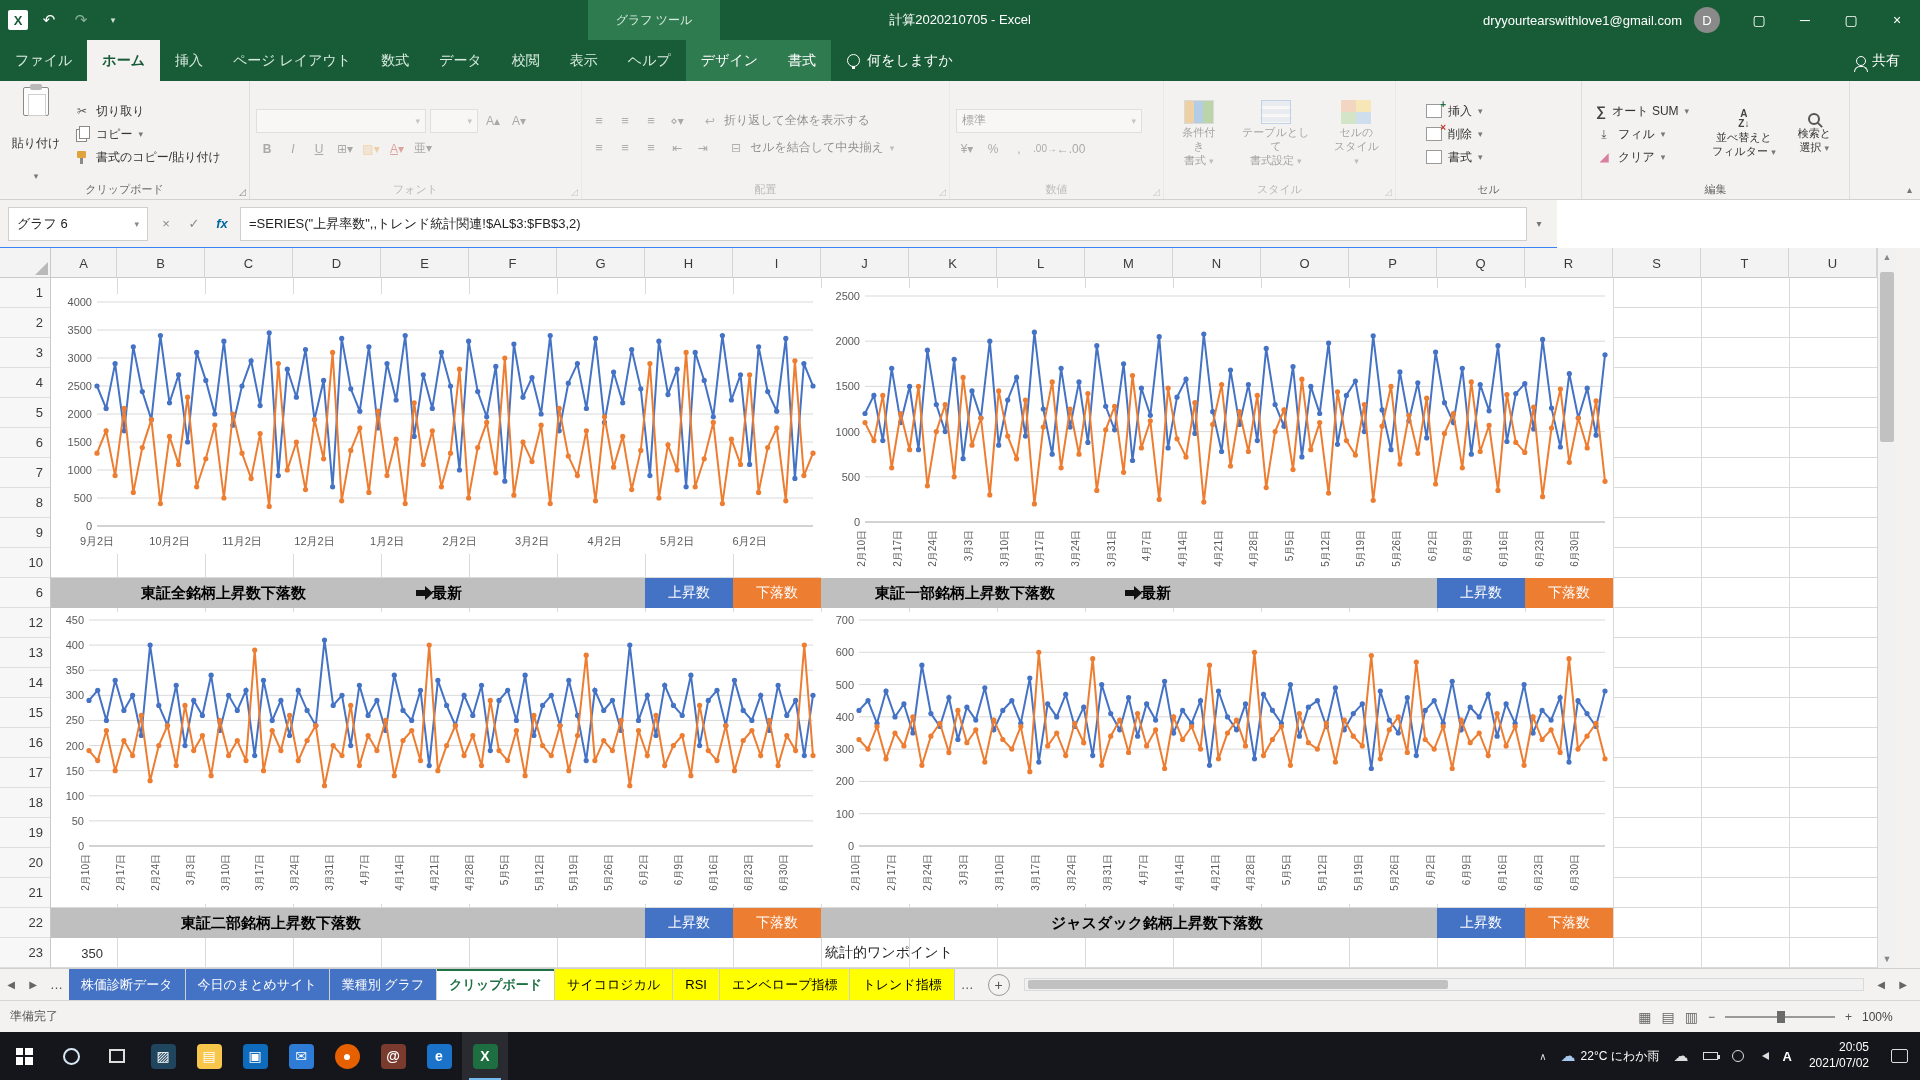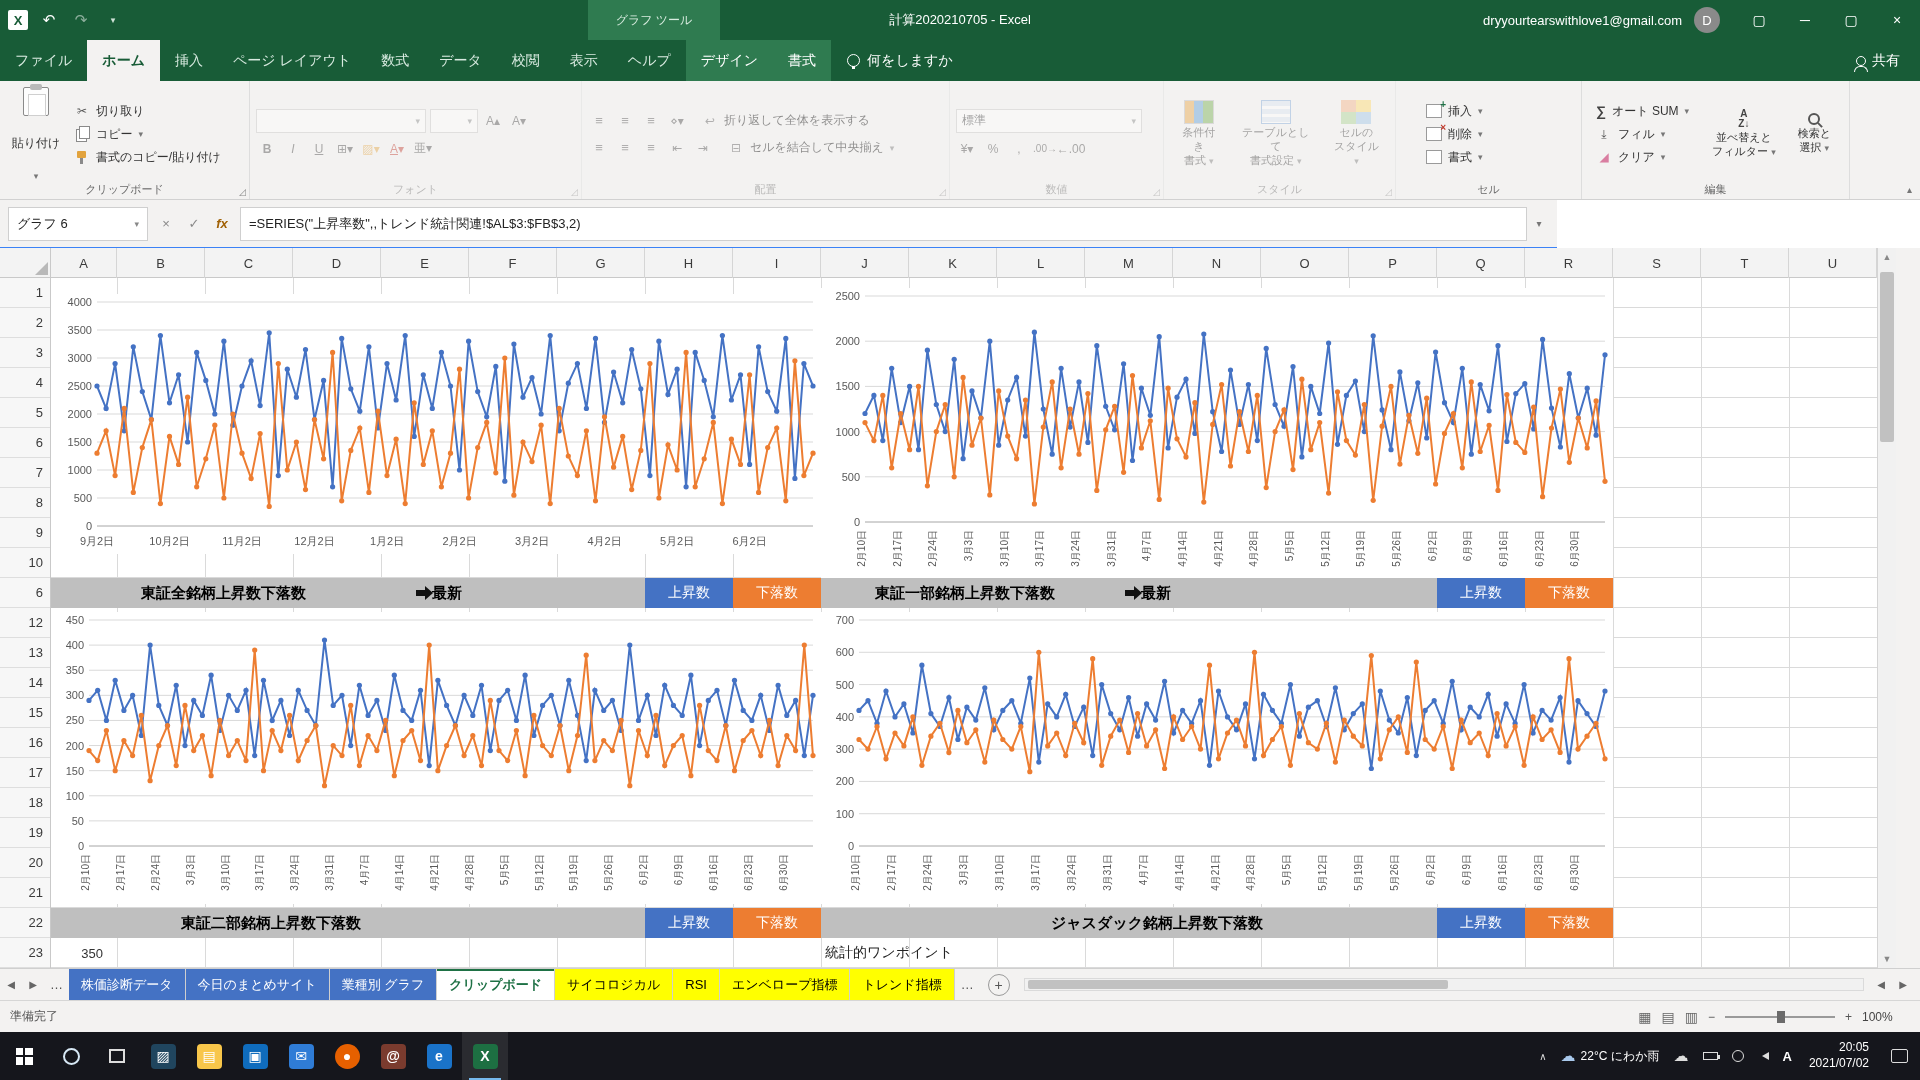--- a/index.html
+++ b/index.html
@@ -71,21 +71,21 @@
 .find-ic::after{content:"";position:absolute;right:-5px;bottom:-3px;width:6px;height:2px;background:#555;transform:rotate(45deg)}
 .caret{font-size:9px;color:#777}
 .ribbon-collapse{position:absolute;right:8px;bottom:4px;font-size:10px;color:#777}
 
 
 .formulabar{position:absolute;top:200px;left:0;width:1557px;height:48px;background:#f3f2f1;border-bottom:1px solid #3b82f6;display:flex;align-items:center}
 .namebox{width:140px;height:34px;background:#fff;border:1px solid #cfcfcf;margin-left:8px;display:flex;align-items:center;justify-content:space-between;padding:0 8px;font-size:13px;color:#222}
 .nb-arrow{font-size:9px;color:#888}
 .fx-btns{display:flex;align-items:center;margin:0 4px}
 .fxb{width:28px;height:34px;display:flex;align-items:center;justify-content:center;font-size:13px;color:#888}
-.fxi{font-style:italic;font-weight:bold;color:#a16207}
+.fxi{font-style:italic;font-weight:bold;color:#0369a1}
 .formula-input{flex:1;height:34px;background:#fff;border:1px solid #cfcfcf;display:flex;align-items:center;padding:0 8px;font-size:13px;color:#222;font-family:"Liberation Sans","DejaVu Sans",sans-serif}
 .fb-expand{width:24px;text-align:center;font-size:10px;color:#777;margin-right:6px}
 
 
 .corner{position:absolute;left:0;top:248px;width:51px;height:30px;background:#f3f3f3;border-right:1px solid #c9c9c9;border-bottom:1px solid #c9c9c9;z-index:2}
 .corner::after{content:"";position:absolute;right:2px;bottom:2px;border-left:13px solid transparent;border-bottom:13px solid #b9b9b9}
 .colheaders{position:absolute;left:51px;top:248px;width:1826px;height:30px;display:flex;background:#f3f3f3;border-bottom:1px solid #c9c9c9;z-index:2}
 .colh{height:30px;display:flex;align-items:center;justify-content:center;font-size:13px;color:#3b3b3b;border-right:1px solid #d5d5d5}
 .rowgutter{position:absolute;left:0;top:278px;width:51px;height:690px;background:#f7f7f7;border-right:1px solid #c9c9c9;z-index:2}
 .rownum{height:30px;display:flex;align-items:center;justify-content:flex-end;padding-right:7px;font-size:13px;color:#3b3b3b;border-bottom:1px solid #dedede}

